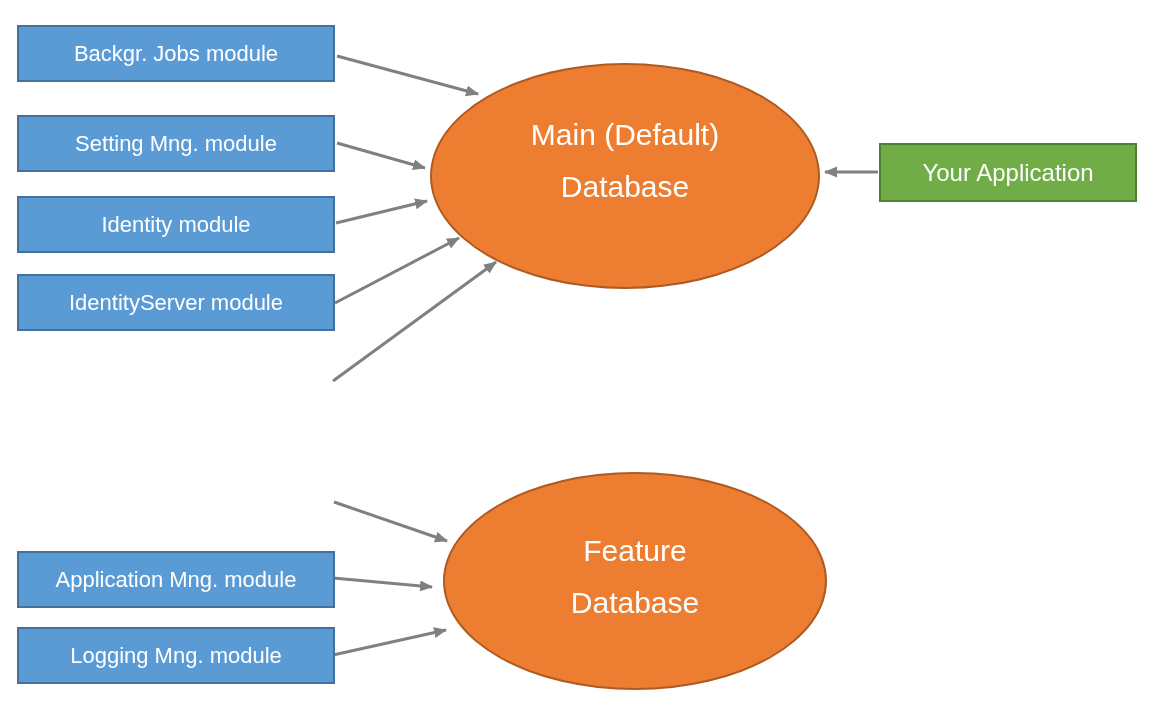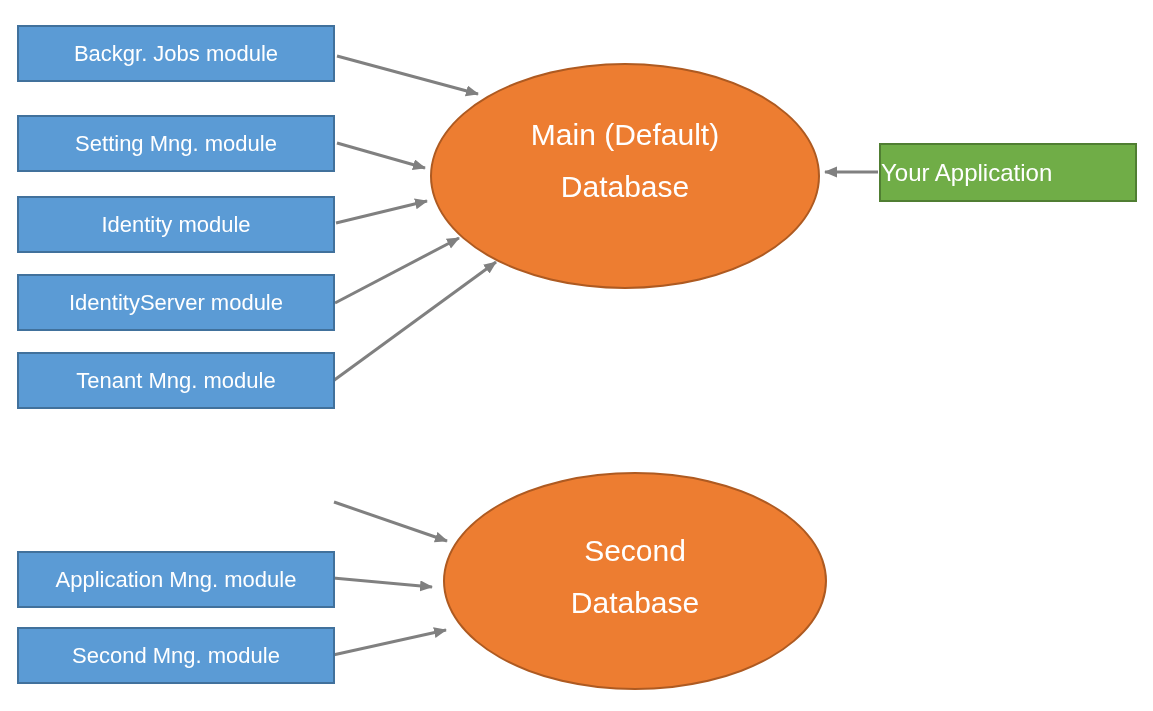--- a/index.html
+++ b/index.html
@@ -73,21 +73,21 @@
     top: 143px;
     width: 258px;
     height: 59px;
     box-sizing: border-box;
     background: #70AD47;
     border: 2px solid #507E32;
     color: #ffffff;
     font-size: 24px;
     display: flex;
     align-items: center;
-    justify-content: flex-start;
+    justify-content: center;
     text-align: center;
   }
 </style>
 </head>
 <body>
 
 <div class="canvas">
 
   <svg class="arrow-layer" viewBox="0 0 1153 711" xmlns="http://www.w3.org/2000/svg">
     <defs>
@@ -111,40 +111,37 @@
   </div>
   <div class="module" style="top:115px">
     <span>Setting Mng. module</span>
   </div>
   <div class="module" style="top:274px">
     <span>IdentityServer module</span>
   </div>
   <div class="module" style="top:196px">
     <span>Identity module</span>
   </div>
-  <div class="module" style="top:352px">
-    <span>Tenant Mng. module</span>
-  </div>
 
   <div class="module" style="top:551px">
     <span>Application Mng. module</span>
   </div>
   <div class="module" style="top:627px">
-    <span>Second Mng. module</span>
+    <span>Logging Mng. module</span>
   </div>
 
   <div class="db-ellipse db-main">
     <div class="db-text">
       <div>Main (Default)</div>
       <div>Database</div>
     </div>
   </div>
   <div class="db-ellipse db-second">
     <div class="db-text">
-      <div>Second</div>
+      <div>Feature</div>
       <div>Database</div>
     </div>
   </div>
 
   <div class="app-box">
     <span>Your Application</span>
   </div>
 
 </div>
 

